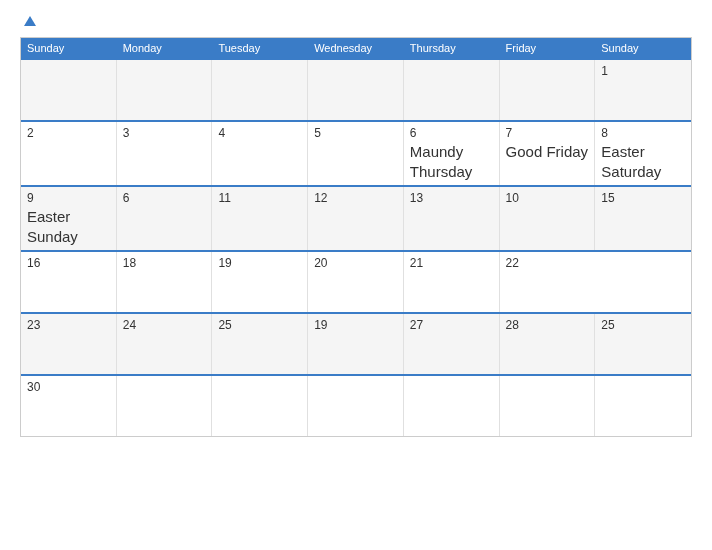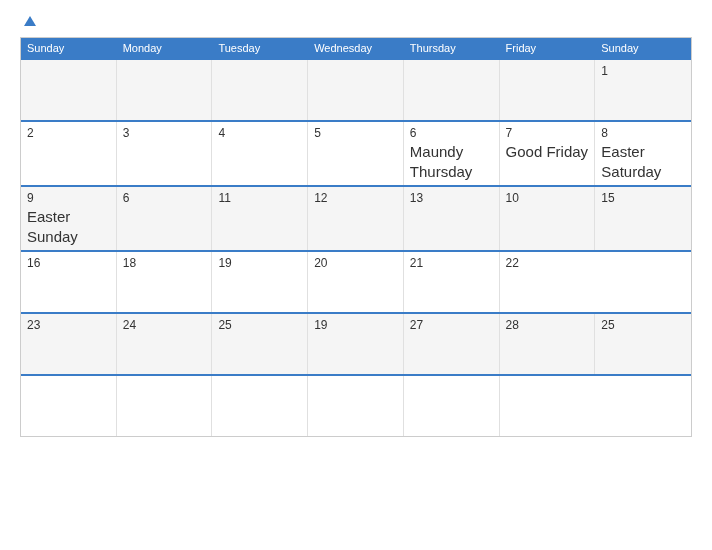--- a/index.html
+++ b/index.html
@@ -261,20 +261,23 @@
             <span class="day-num">27</span>
           </div>
           <div class="cal-cell">
             <span class="day-num">28</span>
           </div>
           <div class="cal-cell">
             <span class="day-num">25</span>
           </div>
         </div>
         <div class="cal-row">
+          <div class="cal-cell">
+            <span class="day-num">30</span>
+          </div>
           <div class="cal-cell"></div>
           <div class="cal-cell"></div>
           <div class="cal-cell"></div>
           <div class="cal-cell"></div>
           <div class="cal-cell"></div>
           <div class="cal-cell"></div>
         </div>
       </div>
   </div>
 </div>

